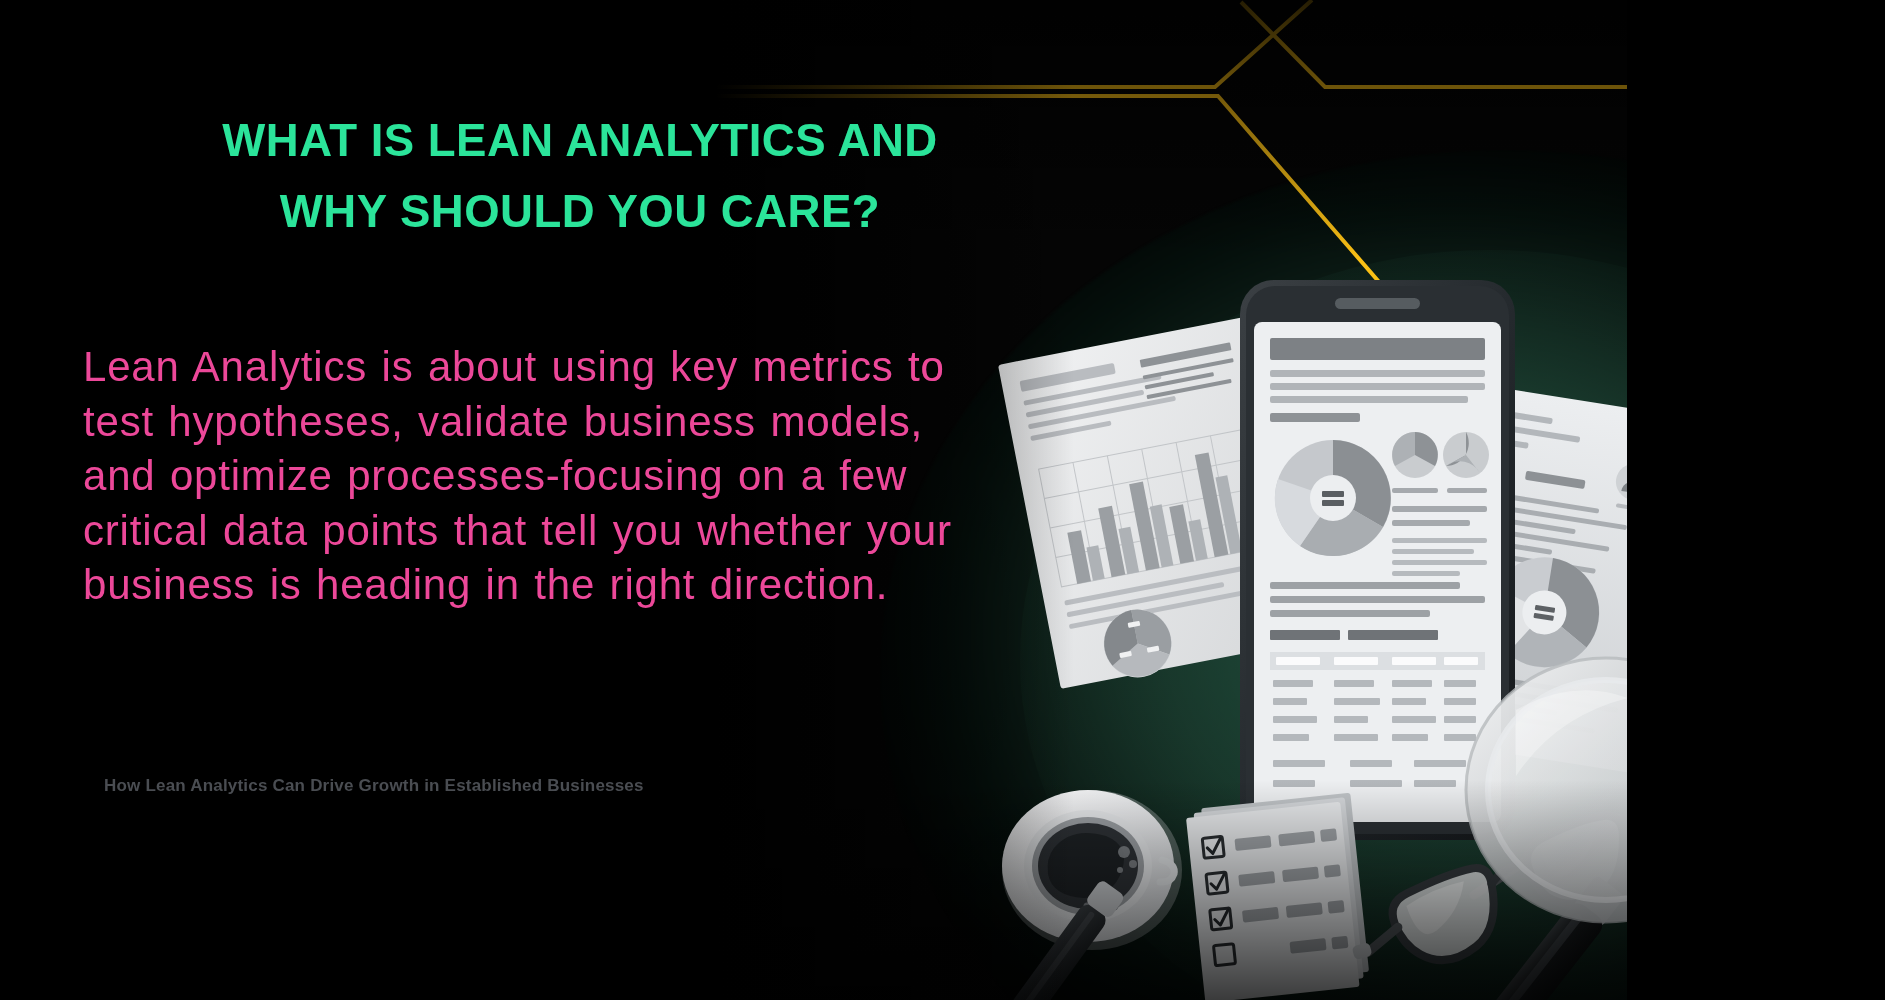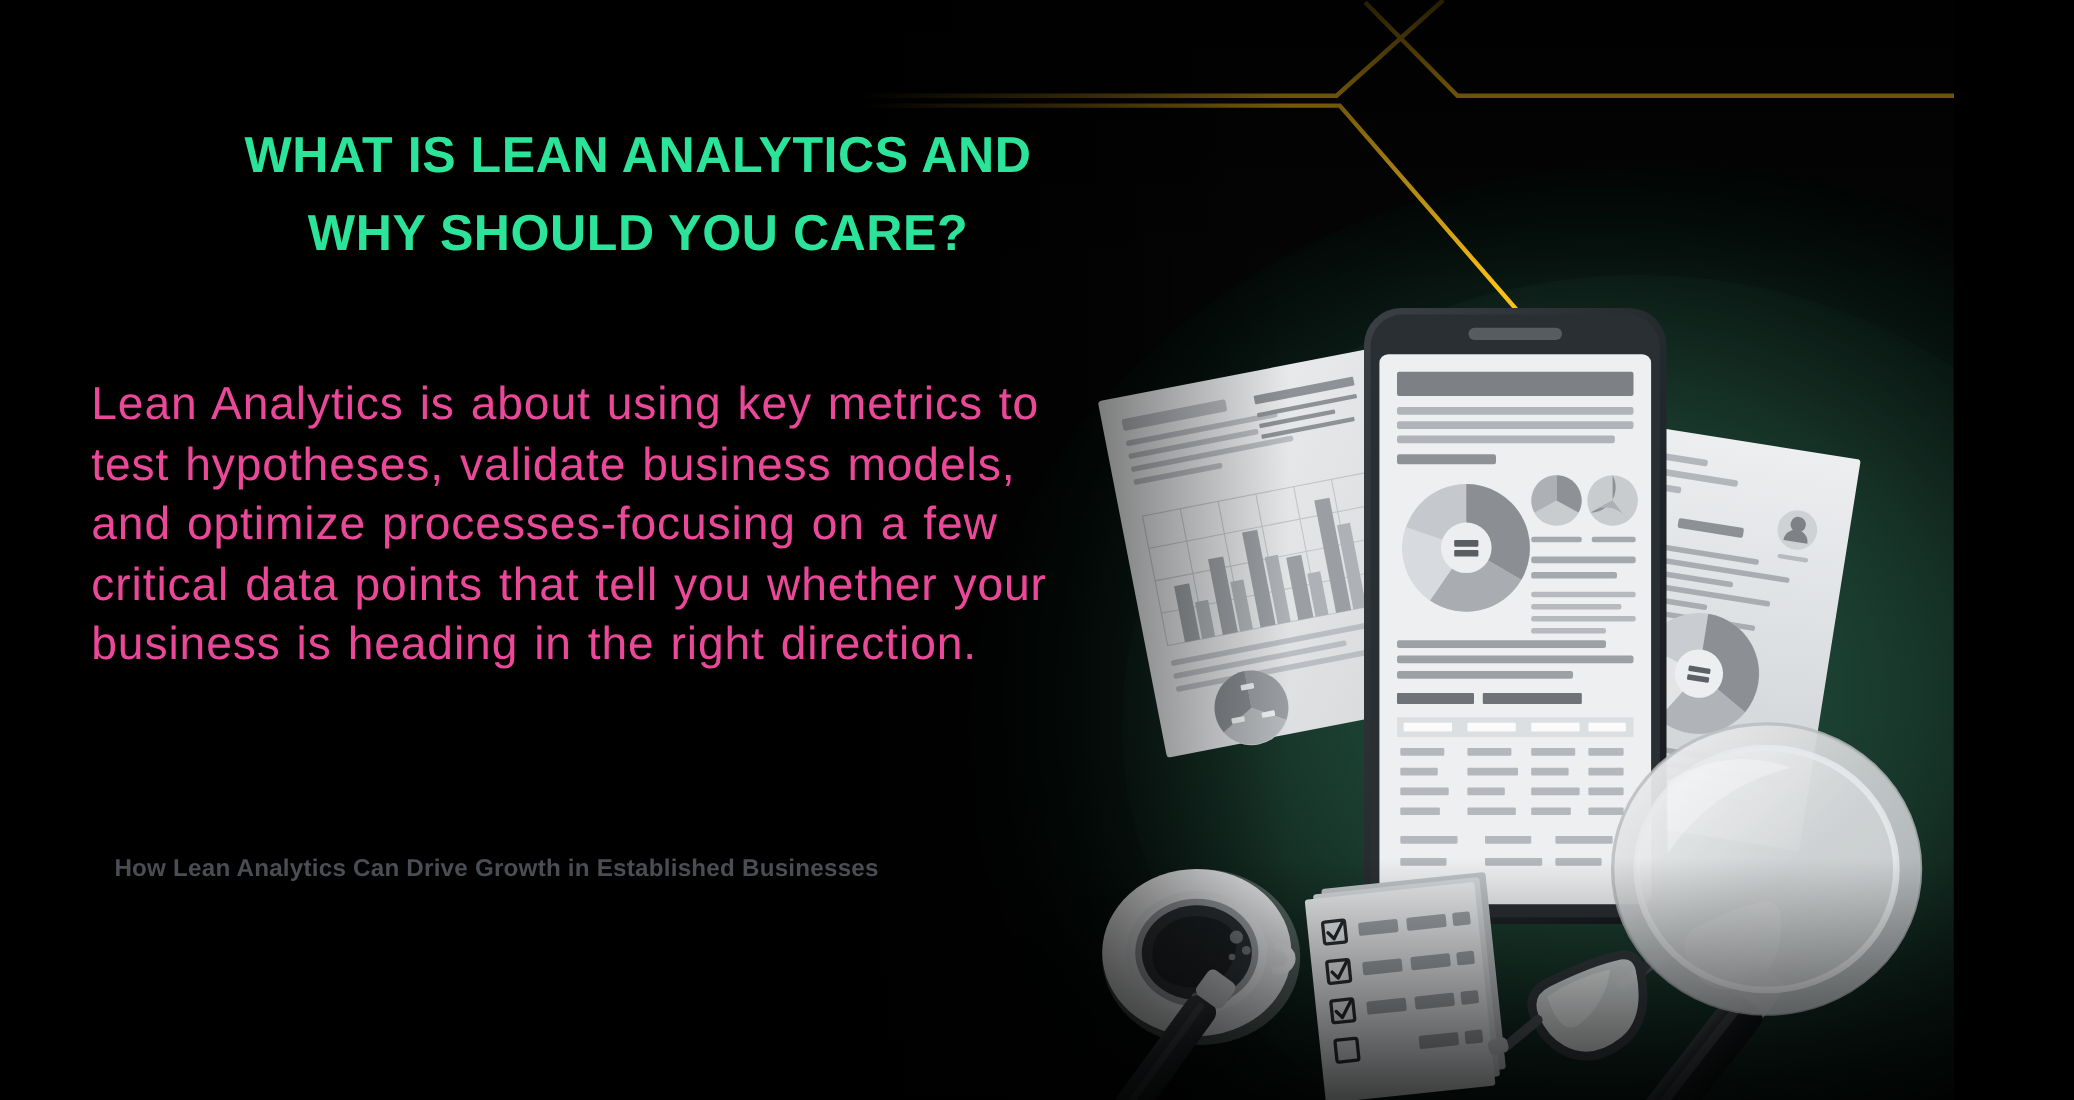--- a/index.html
+++ b/index.html
@@ -5,21 +5,21 @@
   * { margin:0; padding:0; box-sizing:border-box; }
   html,body { background:#000; }
   body {
     width:1885px; height:1000px;
     font-family:"Liberation Sans", sans-serif;
     overflow:hidden;
     position:relative;
   }
   #slide {
     position:absolute; inset:0;
-    width:1776px; height:1000px;
+    width:1627px; height:1000px;
     background:#050505;
     overflow:hidden;
   }
   
   .bg-glow {
     position:absolute;
     left:880px; top:150px;
     width:1250px; height:1050px;
     border-radius:50%;
     background:
@@ -95,21 +95,21 @@
     word-spacing:2px;
   }
 
   
   .footer {
     position:absolute;
     left:104px; top:776px;
     color:#4a4d52;
     font-family:"Liberation Sans", sans-serif;
     font-weight:bold;
-    font-size:22px;
+    font-size:17px;
     letter-spacing:0.2px;
   }
 
   
   .illus { position:absolute; left:990px; top:270px; width:560px; height:520px; }
   .illus svg { width:890px; height:740px; display:block; }
 </style>
 </head>
 <body>
 

